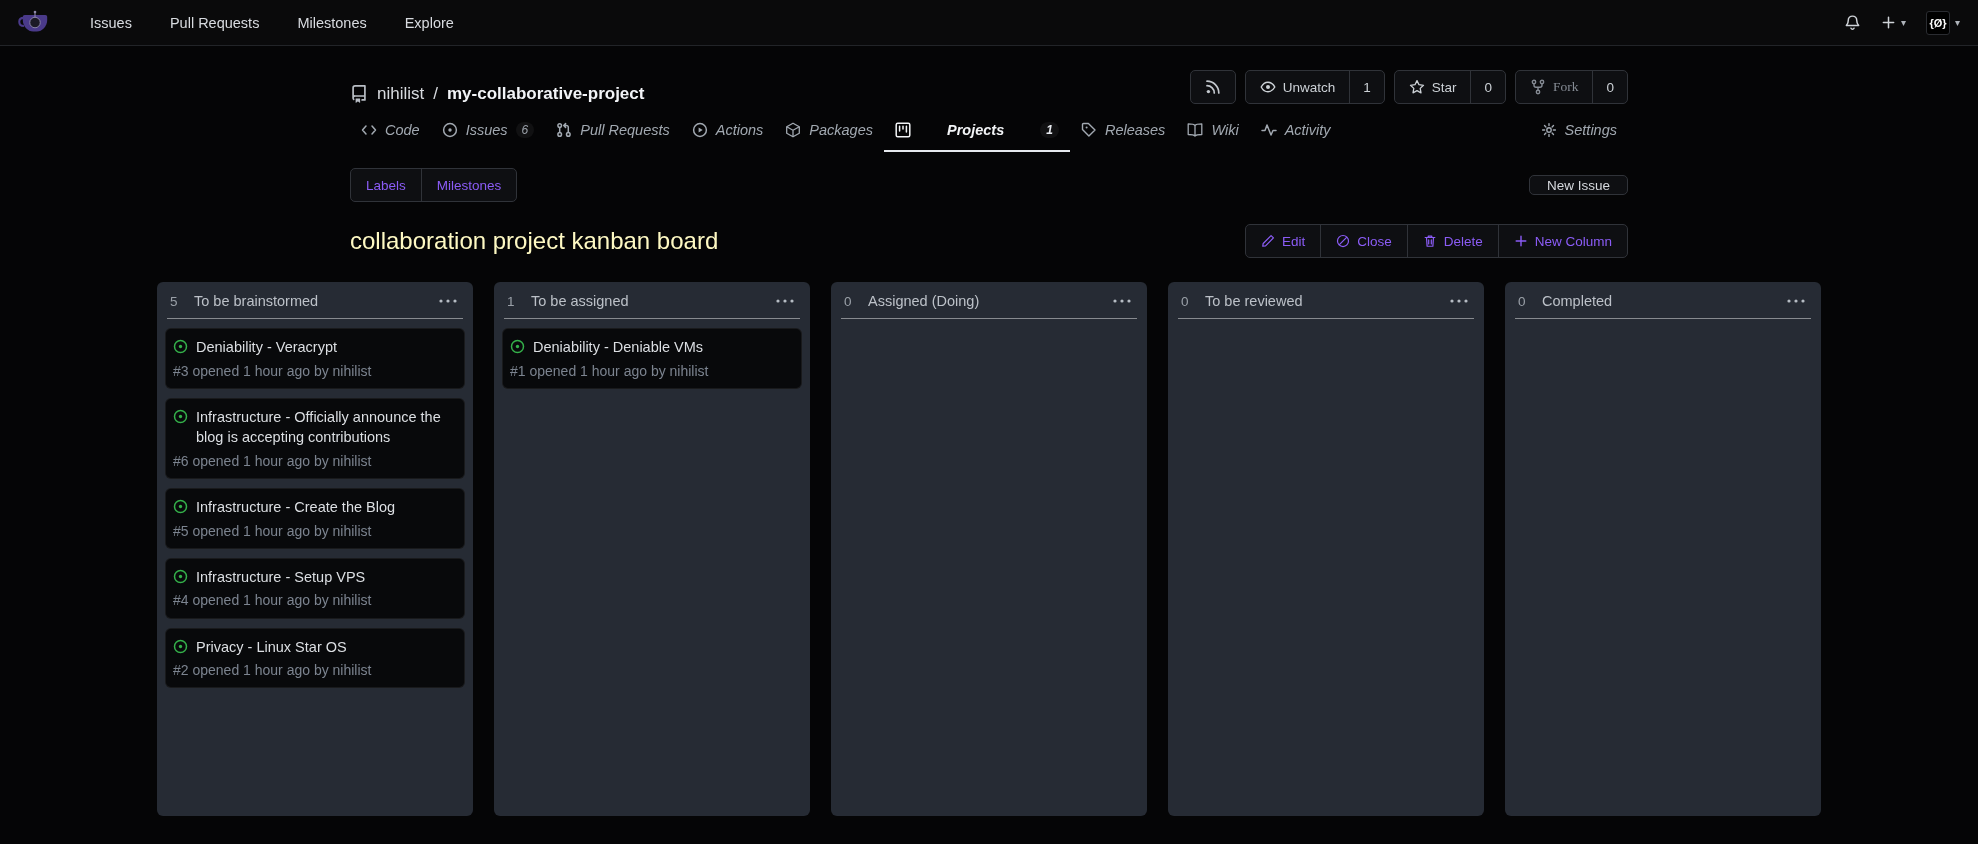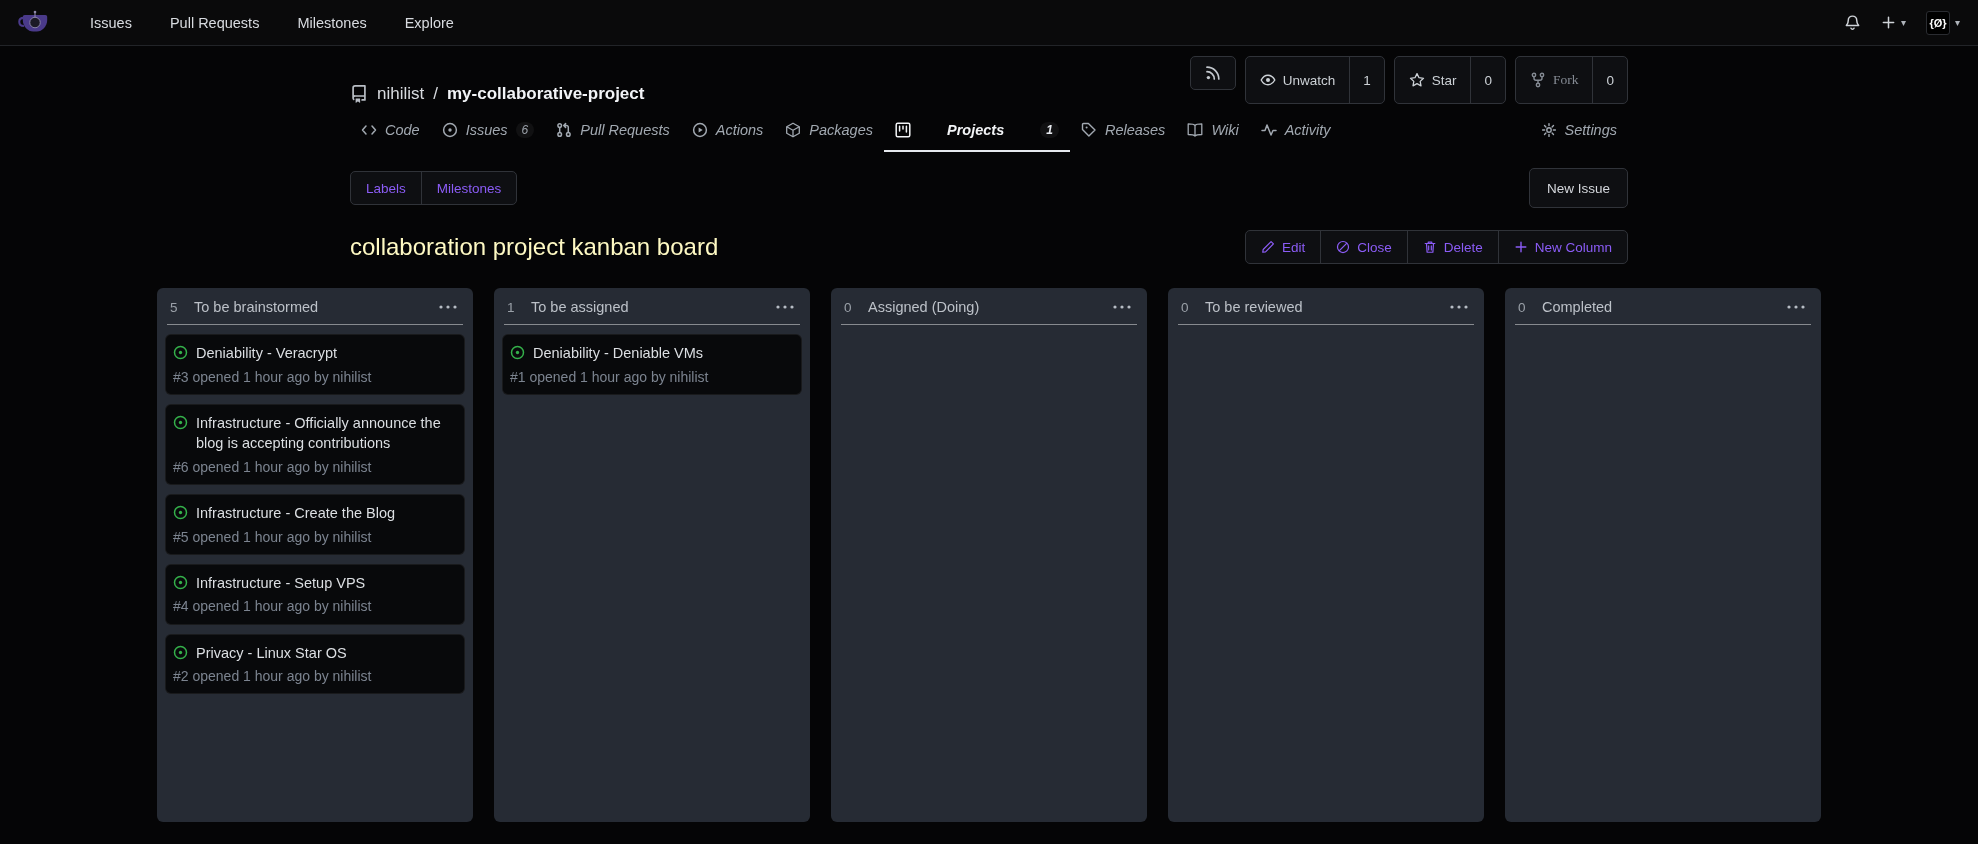--- a/index.html
+++ b/index.html
@@ -37,21 +37,21 @@
   .container { width:1278px; margin:0 auto; }
 
   
   .repo-header { display:flex; align-items:flex-end; margin-top:22px; height:36px; }
   .repo-title { display:flex; align-items:center; gap:9px; font-size:17px; color:#d8dbdf; }
   .repo-title .repo-icon { color:#b9bec5; }
   .repo-name { font-weight:bold; color:#f2f4f7; }
   .repo-actions { margin-left:auto; display:flex; gap:9px; }
   .seg-btn {
     display:flex; align-items:stretch; background:#0e0f12; border:1px solid #303339;
-    border-radius:5px; overflow:hidden; height:48px; cursor:pointer;
+    border-radius:5px; overflow:hidden; height:34px; cursor:pointer;
   }
   .seg-main {
     display:flex; align-items:center; gap:7px; padding:0 14px;
     color:#ccd1d6; font-size:13.5px;
   }
   .seg-count {
     display:flex; align-items:center; padding:0 13px; border-left:1px solid #303339;
     color:#ccd1d6; font-size:13.5px;
   }
   .seg-main.dim { color:#858b94;font-family:Liberation Serif, serif; }
@@ -75,21 +75,21 @@
 
   
   .issue-nav { display:flex; align-items:center; margin-top:16px; }
   .btn-group { display:flex; background:#0e0f12; border:1px solid #303339; border-radius:5px; overflow:hidden; height:34px; }
   .btn-group .group-item {
     display:flex; align-items:center; gap:7px; padding:0 15px; color:#8b5cf6;
     font-size:13.5px; cursor:pointer;
   }
   .btn-group .group-item + .group-item { border-left:1px solid #303339; }
   .solo-btn {
-    margin-left:auto; height:40px; display:flex; align-items:center; padding:0 17px;
+    margin-left:auto; height:20px; display:flex; align-items:center; padding:0 17px;
     background:#0e0f12; border:1px solid #303339; border-radius:5px;
     color:#d5d8dd; font-size:13.5px; cursor:pointer;
   }
 
   
   .board-header { display:flex; align-items:center; margin-top:20px; height:38px; }
   .board-title { font-size:24px; font-weight:normal; color:#fef9c3; }
   .board-actions { margin-left:auto; }
 
   

